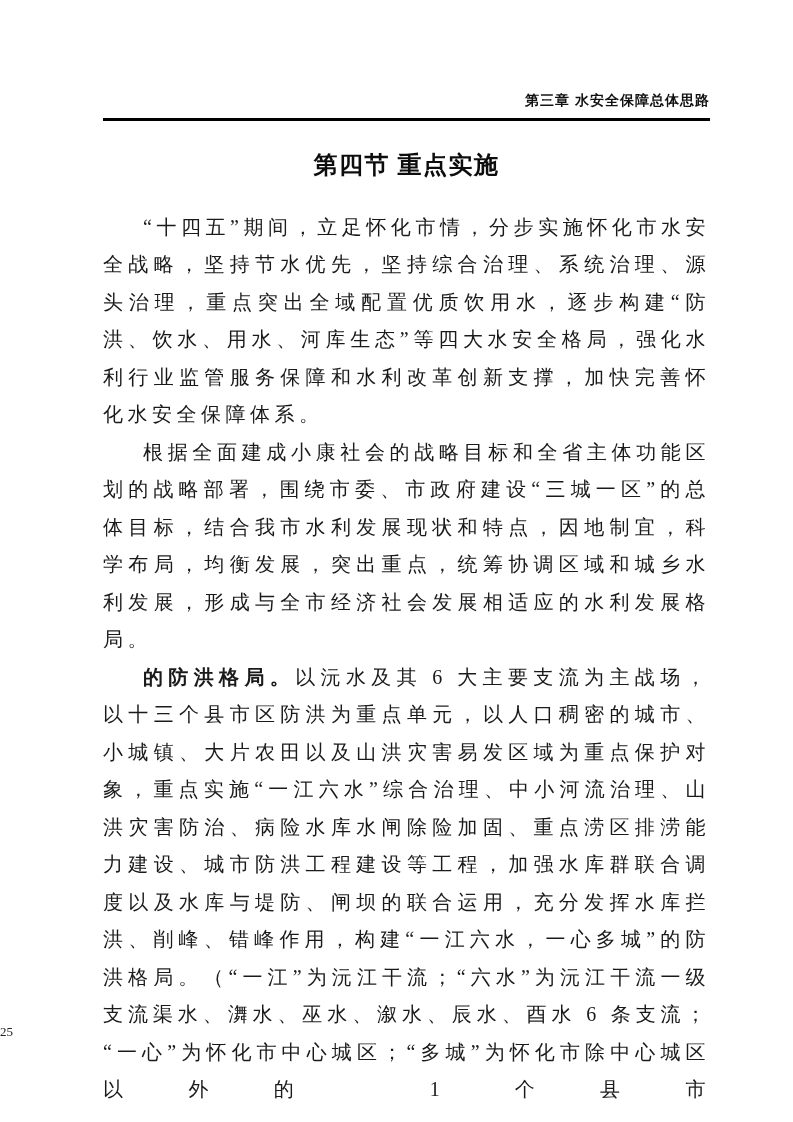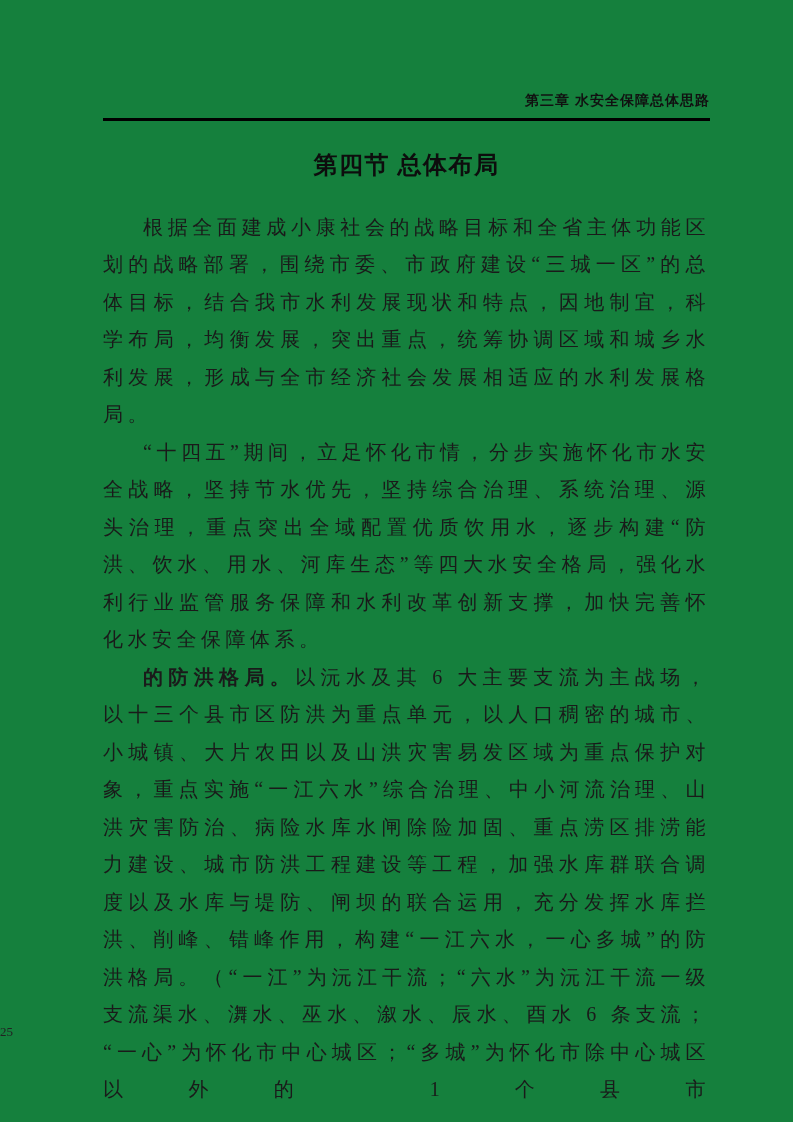--- a/index.html
+++ b/index.html
@@ -5,21 +5,21 @@
   html, body {
     margin: 0;
     padding: 0;
     background: #e8e8e8;
   }
   .page {
     position: relative;
     width: 793px;
     height: 1122px;
     margin: 0 auto;
-    background: #15803d;
+    background: #ffffff;
     box-sizing: border-box;
     padding: 0 83px 0 103px;
     overflow: hidden;
     color: #161616;
     font-family: "Liberation Serif", "DejaVu Serif", serif;
   }
   .running-head {
     margin-top: 92px;
     text-align: right;
     font-family: "Liberation Sans", "DejaVu Sans", sans-serif;
@@ -75,27 +75,27 @@
 </style>
 </head>
 <body>
 
 <div class="page">
 
   <div class="running-head">第三章 水安全保障总体思路</div>
 
   <div class="header-rule"></div>
 
-  <h1 class="section-title">第四节 总体布局</h1>
+  <h1 class="section-title">第四节 重点实施</h1>
 
   <div class="body-text">
 
+    <p class="para"><span class="lead"></span><span>“十四五”期间，立足怀化市情，分步实施怀化市水安全战略，坚持节水优先，坚持综合治理、系统治理、源头治理，重点突出全域配置优质饮用水，逐步构建“防洪、饮水、用水、河库生态”等四大水安全格局，强化水利行业监管服务保障和水利改革创新支撑，加快完善怀化水安全保障体系。</span></p>
+
     <p class="para"><span class="lead"></span><span>根据全面建成小康社会的战略目标和全省主体功能区划的战略部署，围绕市委、市政府建设“三城一区”的总体目标，结合我市水利发展现状和特点，因地制宜，科学布局，均衡发展，突出重点，统筹协调区域和城乡水利发展，形成与全市经济社会发展相适应的水利发展格局。</span></p>
-
-    <p class="para"><span class="lead"></span><span>“十四五”期间，立足怀化市情，分步实施怀化市水安全战略，坚持节水优先，坚持综合治理、系统治理、源头治理，重点突出全域配置优质饮用水，逐步构建“防洪、饮水、用水、河库生态”等四大水安全格局，强化水利行业监管服务保障和水利改革创新支撑，加快完善怀化水安全保障体系。</span></p>
 
     <p class="para continued"><span class="lead">的防洪格局。</span><span>以沅水及其 6 大主要支流为主战场，以十三个县市区防洪为重点单元，以人口稠密的城市、小城镇、大片农田以及山洪灾害易发区域为重点保护对象，重点实施“一江六水”综合治理、中小河流治理、山洪灾害防治、病险水库水闸除险加固、重点涝区排涝能力建设、城市防洪工程建设等工程，加强水库群联合调度以及水库与堤防、闸坝的联合运用，充分发挥水库拦洪、削峰、错峰作用，构建“一江六水，一心多城”的防洪格局。（“一江”为沅江干流；“六水”为沅江干流一级支流渠水、㵲水、巫水、溆水、辰水、酉水 6 条支流；“一心”为怀化市中心城区；“多城”为怀化市除中心城区以外的 1 个县市</span></p>
 
   </div>
 
   <div class="page-number">25</div>
 
 </div>
 
 </body></html>

